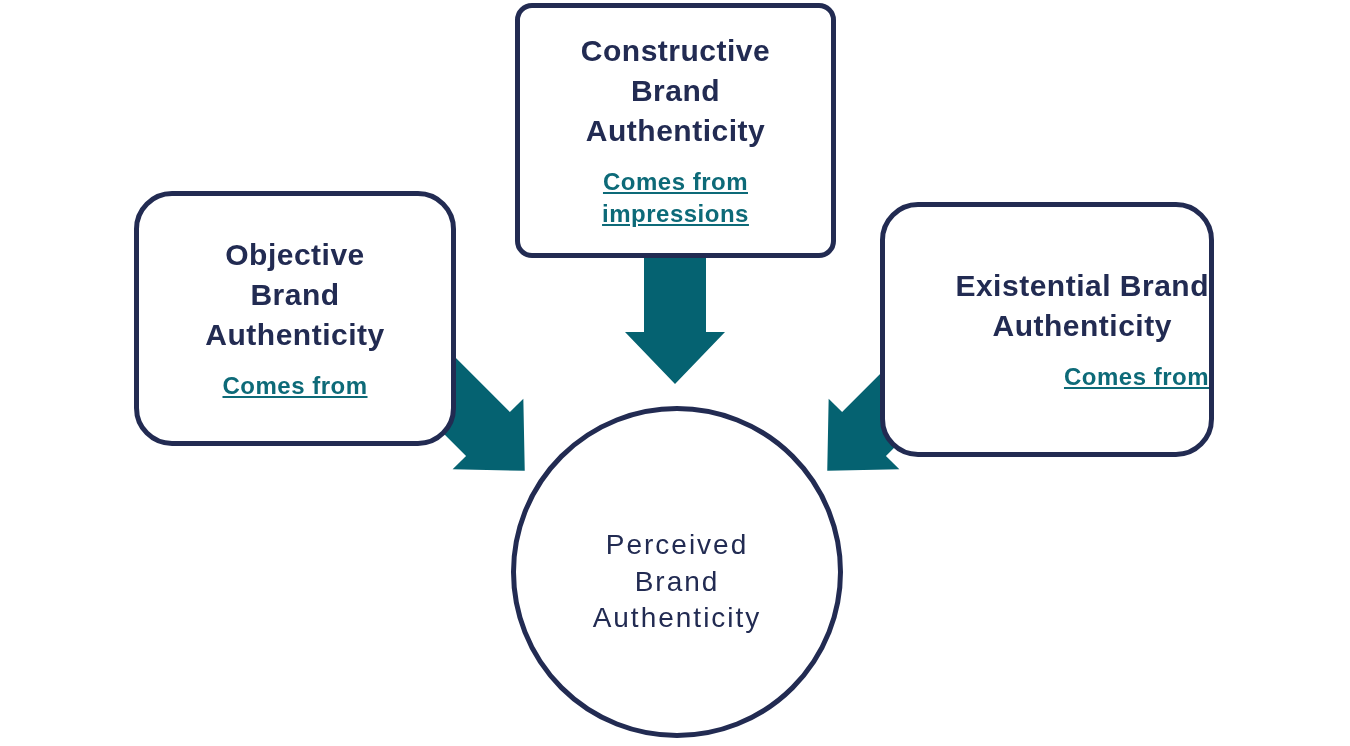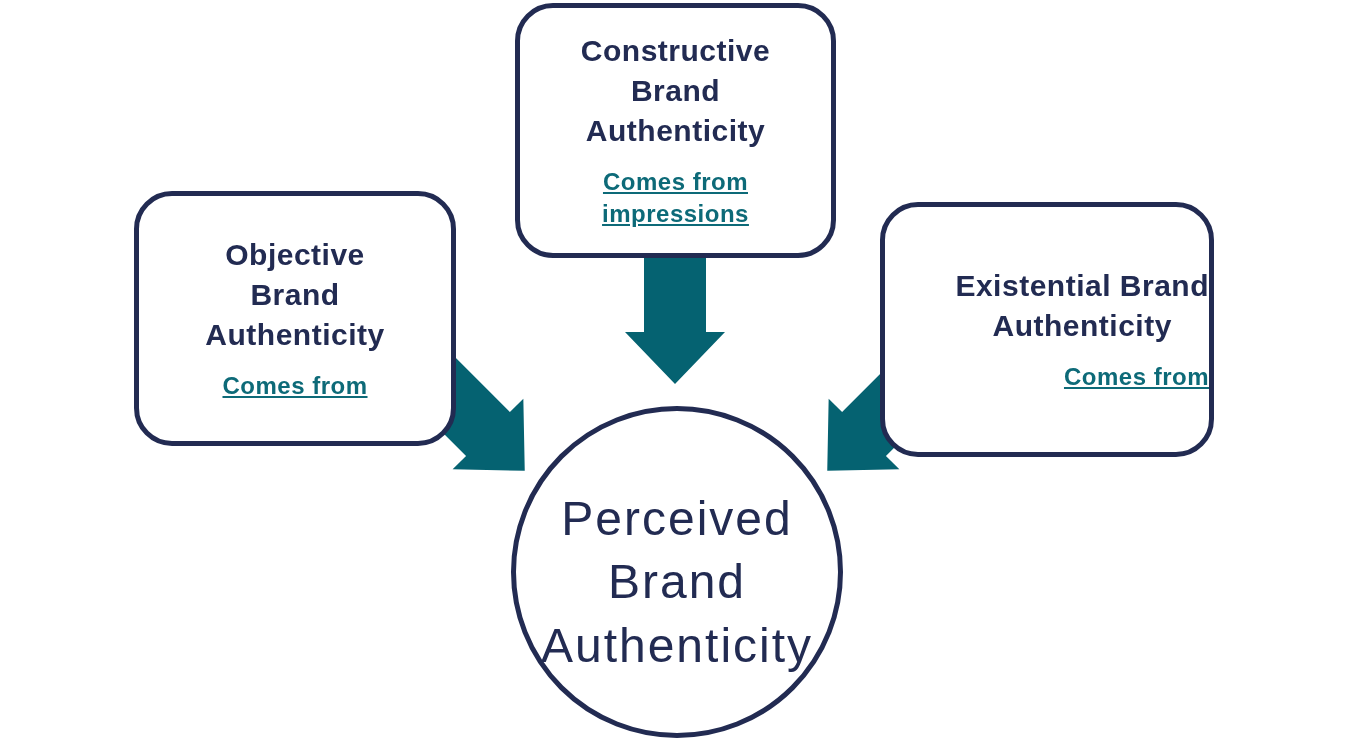--- a/index.html
+++ b/index.html
@@ -19,21 +19,21 @@
     border: 5px solid var(--navy, #222b52);
     border-radius: 38px;
     box-sizing: border-box;
     display: flex;
     flex-direction: column;
     align-items: center;
     justify-content: center;
     text-align: center;
   }
   .box-objective   { left: 134px; top: 191px; width: 322px; height: 255px; }
-  .box-constructive{ left: 515px; top: 3px;   width: 321px; height: 255px; }
+  .box-constructive{ left: 515px; top: 3px;   width: 321px; height: 255px; border-radius: 17px; }
   .box-existential { left: 880px; top: 202px; width: 334px; height: 255px; align-items: flex-end; }
   .box-title {
     color: var(--navy, #222b52);
     font-weight: bold;
     font-size: 30px;
     line-height: 1.33;
     letter-spacing: 0.5px;
     margin-bottom: 15px;
   }
   .box-subtitle {
@@ -54,21 +54,21 @@
     border: 5px solid var(--navy, #222b52);
     border-radius: 50%;
     box-sizing: border-box;
     display: flex;
     align-items: center;
     justify-content: center;
     text-align: center;
   }
   .circle-text {
     color: var(--navy, #222b52);
-    font-size: 48px;
+    font-size: 28px;
     font-weight: 400;
     line-height: 1.32;
     letter-spacing: 2px;
     transform: translateY(10px);
   }
 </style>
 </head>
 <body>
 
 <div class="canvas">

